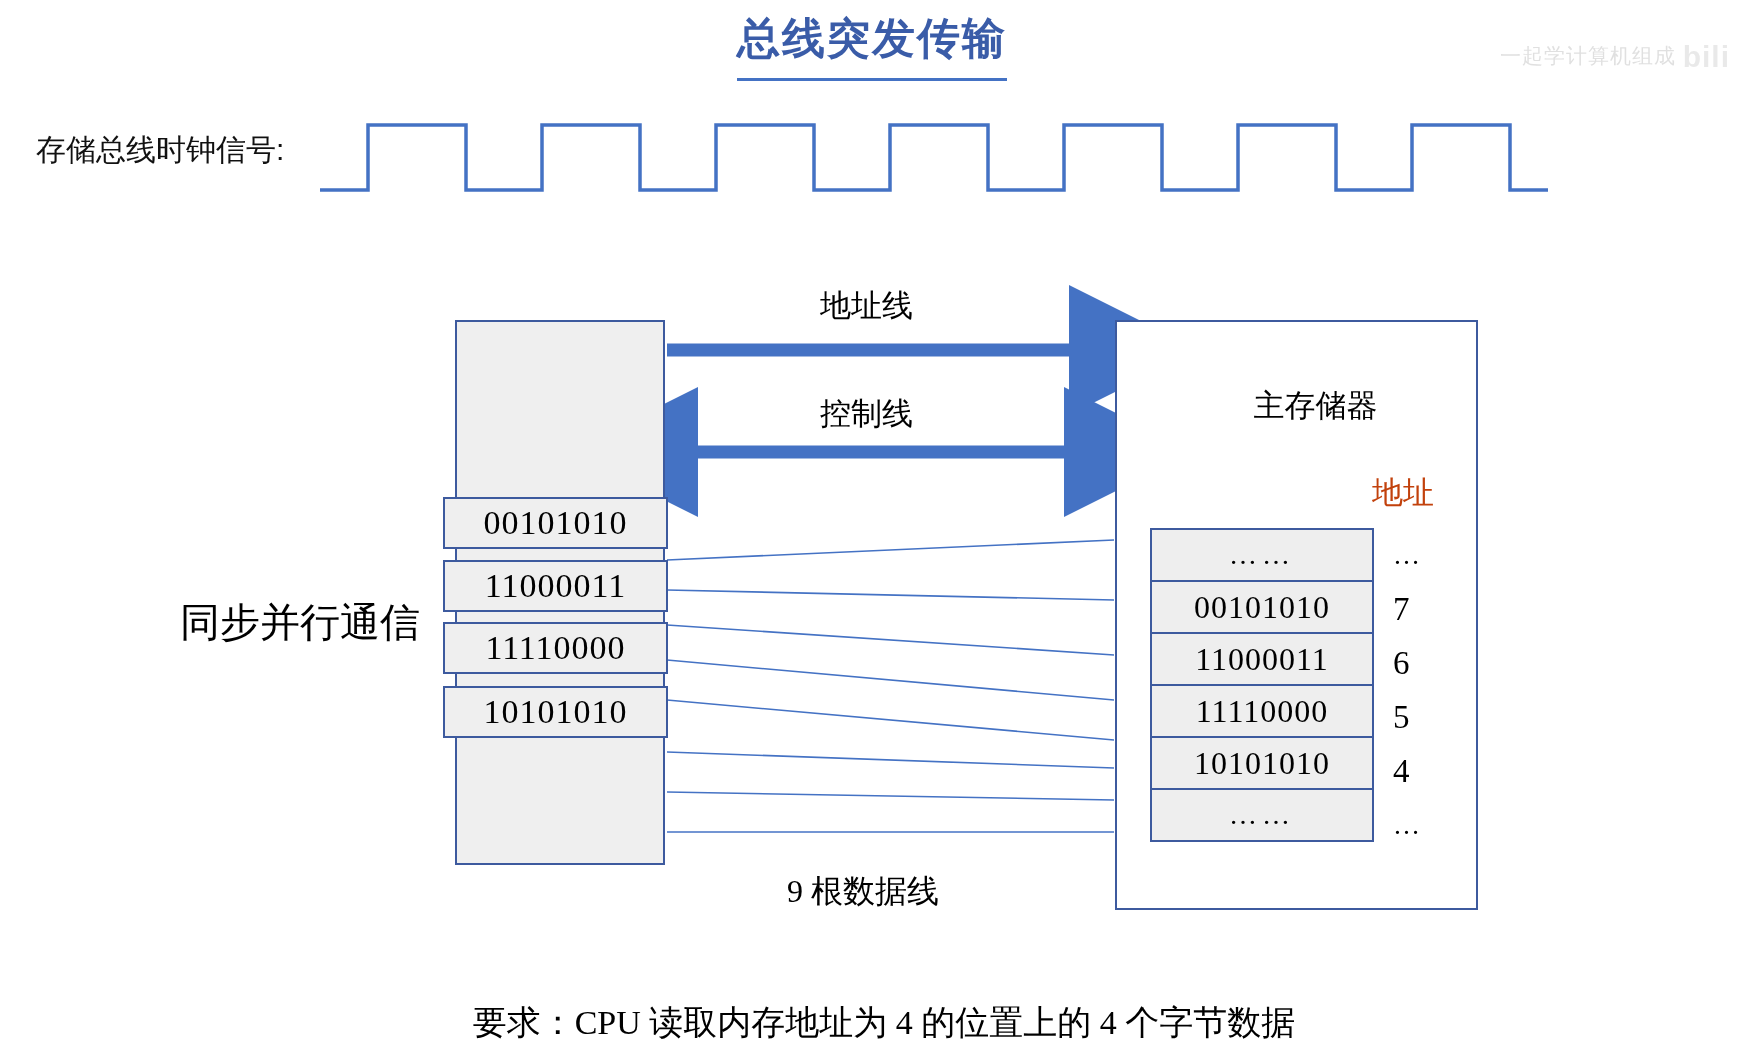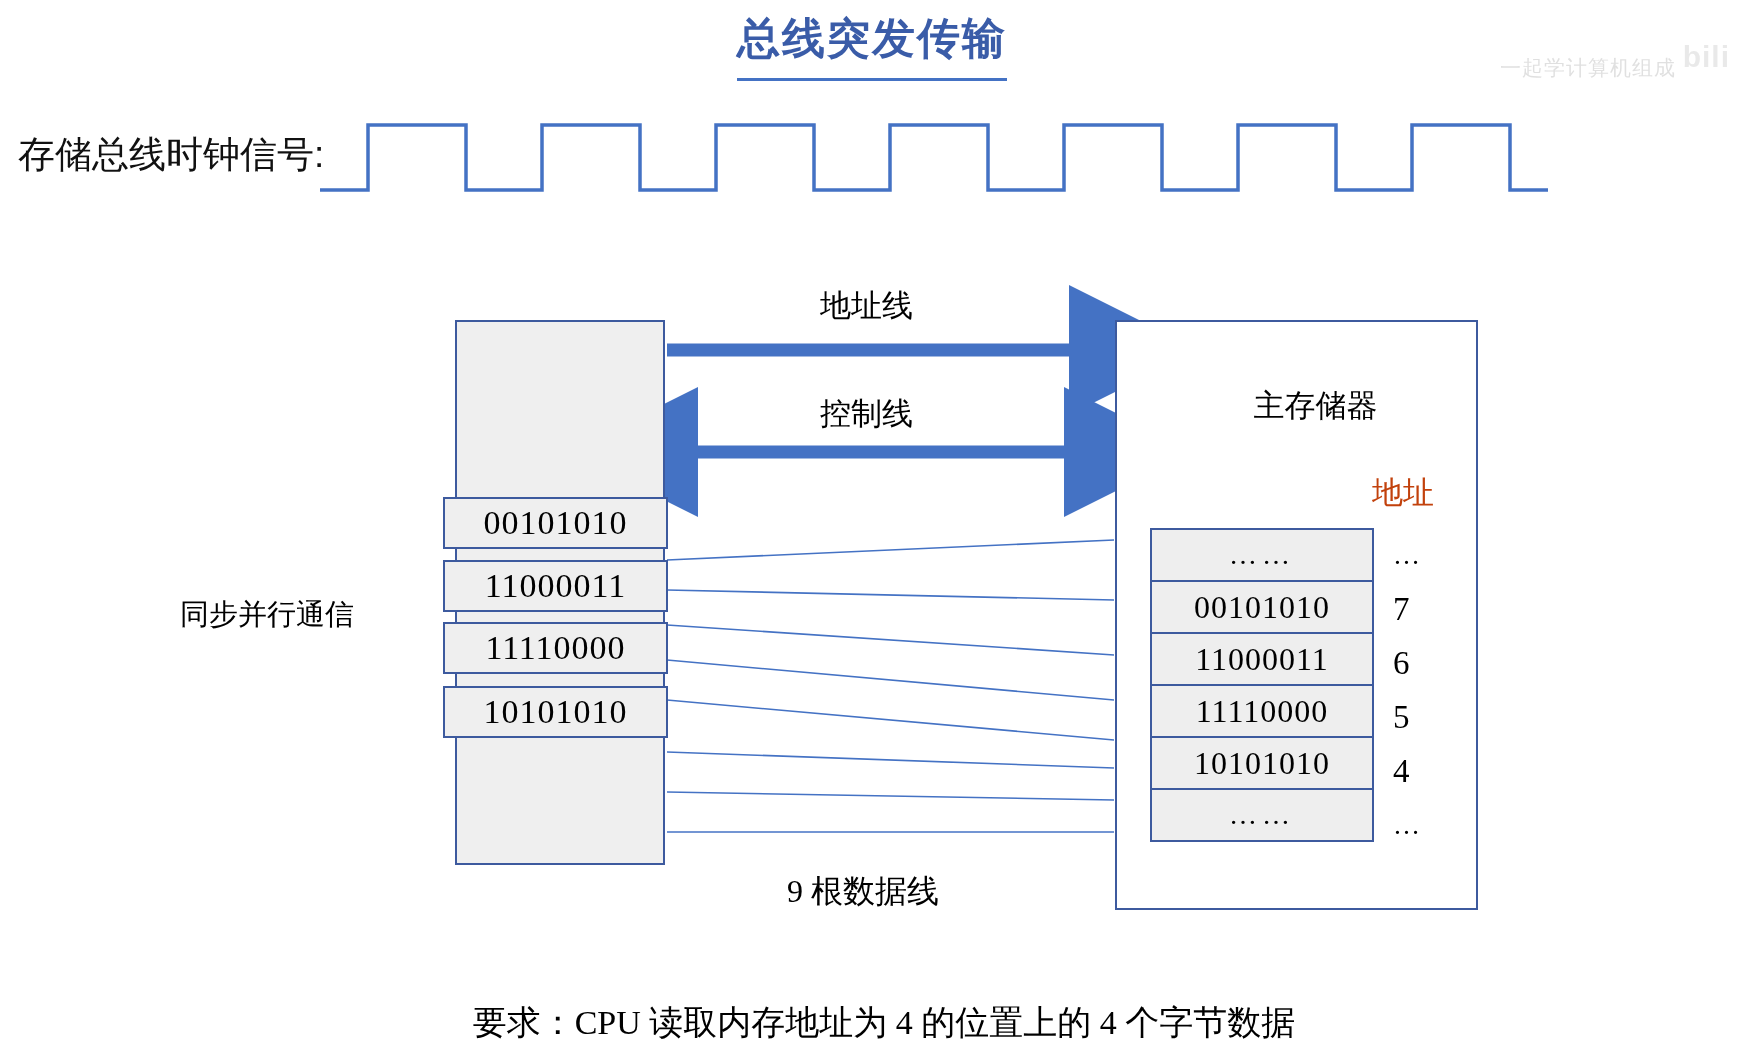--- a/index.html
+++ b/index.html
@@ -42,45 +42,45 @@
     right: 14px;
     top: 40px;
     width: 230px;
     height: 46px;
     opacity: 0.30;
     pointer-events: none;
   }
   .wm-text {
     position: absolute;
     left: 0;
-    top: 14px;
+    top: 2px;
     font-family: "Liberation Sans", sans-serif;
     font-size: 21px;
     color: #9a9a9a;
     letter-spacing: 1px;
     white-space: nowrap;
   }
   .wm-logo {
     position: absolute;
     right: 0;
     top: 0;
     font-family: "Liberation Sans", sans-serif;
     font-size: 30px;
     font-weight: 700;
     color: #b9b9b9;
     letter-spacing: 1px;
   }
 
   
   .clock-label {
     position: absolute;
-    left: 18px;
+    left: 36px;
     top: 130px;
     font-family: "Liberation Sans", "DejaVu Sans", sans-serif;
-    font-size: 37px;
+    font-size: 30px;
     color: #111111;
     white-space: nowrap;
   }
   .clock-wave {
     position: absolute;
     left: 320px;
     top: 105px;
   }
 
   
@@ -204,21 +204,21 @@
     top: 0;
     pointer-events: none;
   }
 
   
   .sync-label {
     position: absolute;
     left: 180px;
     top: 595px;
     font-family: Liberation Sans, sans-serif;
-    font-size: 29px;
+    font-size: 40px;
     color: #000000;
     white-space: nowrap;
   }
   .cycles-label {
     position: absolute;
     left: 78px;
     top: 852px;
     font-family: "Liberation Sans", "DejaVu Sans", sans-serif;
     font-size: 32px;
     font-weight: 700;

